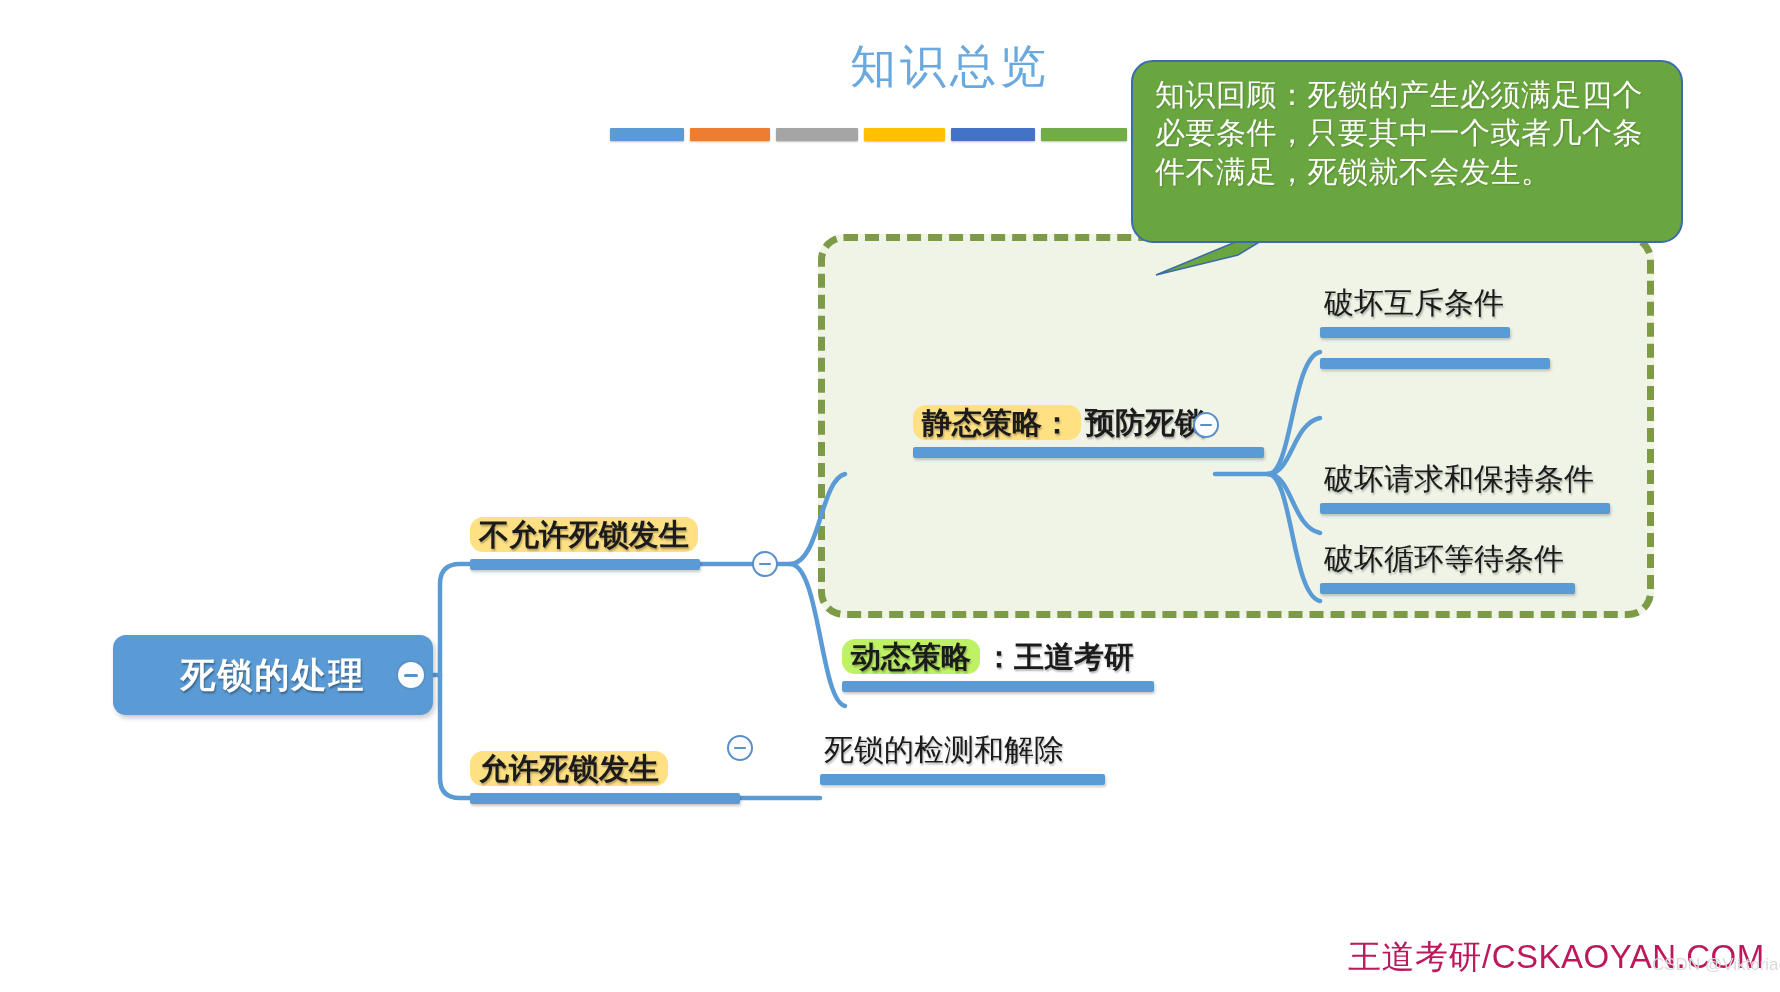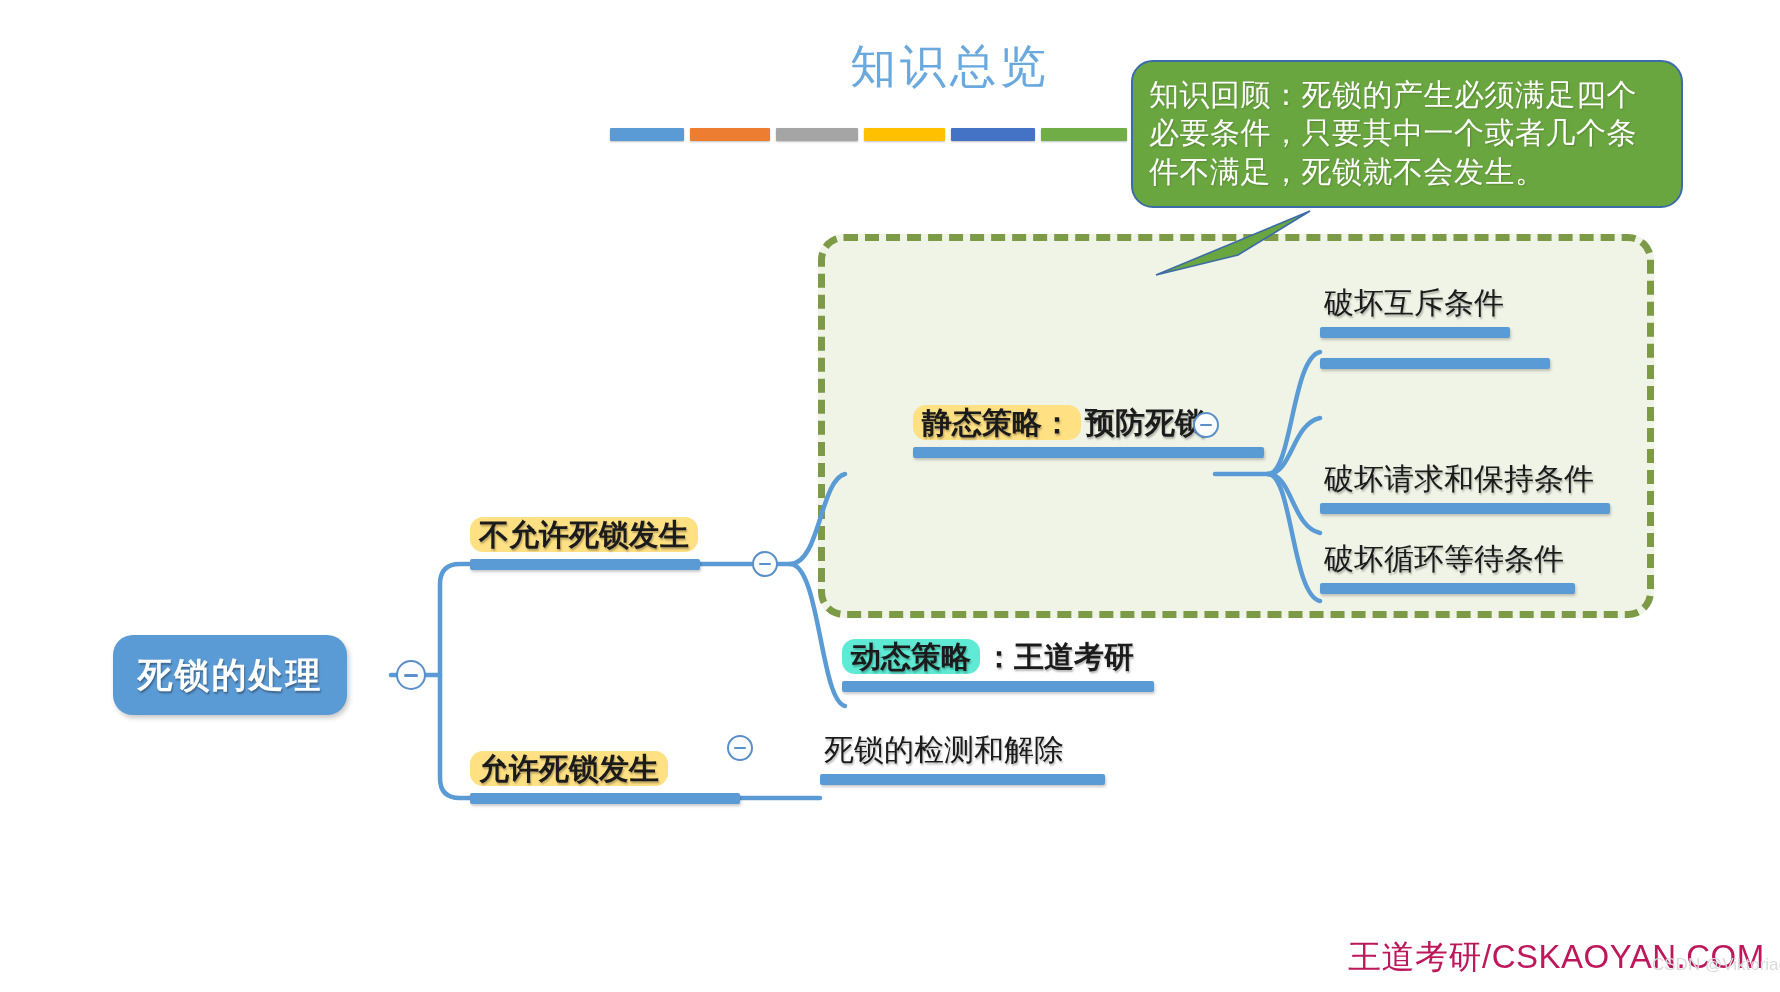--- a/index.html
+++ b/index.html
@@ -66,24 +66,24 @@
     width: 1780px;
     height: 992px;
     pointer-events: none;
   }
 
   
   #root-node {
     position: absolute;
     left: 113px;
     top: 635px;
-    width: 234px;
+    width: 320px;
     height: 80px;
     background: #5b9bd5;
-    border-radius: 20px;
+    border-radius: 13px;
     box-shadow: 2px 3px 5px rgba(0,0,0,0.22);
     display: flex;
     align-items: center;
     justify-content: center;
   }
   #root-node .root-text {
     color: #ffffff;
     font-size: 35px;
     font-weight: bold;
     letter-spacing: 2px;
@@ -155,26 +155,26 @@
     box-shadow: 1px 2px 3px rgba(0,0,0,0.22);
     margin-top: 6px;
   }
 
   
   #callout {
     position: absolute;
     left: 1131px;
     top: 60px;
     width: 552px;
-    height: 148px;
+    height: 183px;
     background: #6aa63f;
     border: 2px solid #0f766e;
     border-radius: 22px;
     box-sizing: border-box;
-    padding: 14px 20px 10px 16px;
+    padding: 14px 20px 10px 22px;
     z-index: 5;
   }
   #callout .callout-text {
     color: #ffffff;
     font-family: "Liberation Serif", "DejaVu Serif", serif;
     font-size: 30px;
     line-height: 1.28;
     letter-spacing: 0.5px;
     text-shadow: 1px 1px 2px rgba(0,0,0,0.18);
   }
@@ -263,21 +263,21 @@
 </div>
 <div class="toggle small" style="left:727px; top:735px;"></div>
 
 <div class="node hl" style="left:913px; top:406px; width:351px;">
   <span class="label"><span class="hi" style="background: rgb(255, 224, 131);">静态策略：</span><span class="plain">预防死锁</span></span>
   <span class="bar" style="width: 351px; background: rgb(91, 155, 213);"></span>
 </div>
 <div class="toggle small" style="left:1193px; top:412px;"></div>
 
 <div class="node hl" style="left:842px; top:640px; width:312px;">
-  <span class="label"><span class="hi" style="background: #5eead4;">动态策略</span><span class="plain">：王道考研</span></span>
+  <span class="label"><span class="hi" style="background: #bef264;">动态策略</span><span class="plain">：王道考研</span></span>
   <span class="bar" style="width: 312px; background: rgb(91, 155, 213);"></span>
 </div>
 
 <div class="node" style="left:820px; top:733px; width:285px;">
   <span class="label"><span class="plain">死锁的检测和解除</span></span>
   <span class="bar" style="width: 285px; background: rgb(91, 155, 213);"></span>
 </div>
 
 <div class="node" style="left:1320px; top:286px; width:190px;">
   <span class="label"><span class="plain">破坏互斥条件</span></span>

